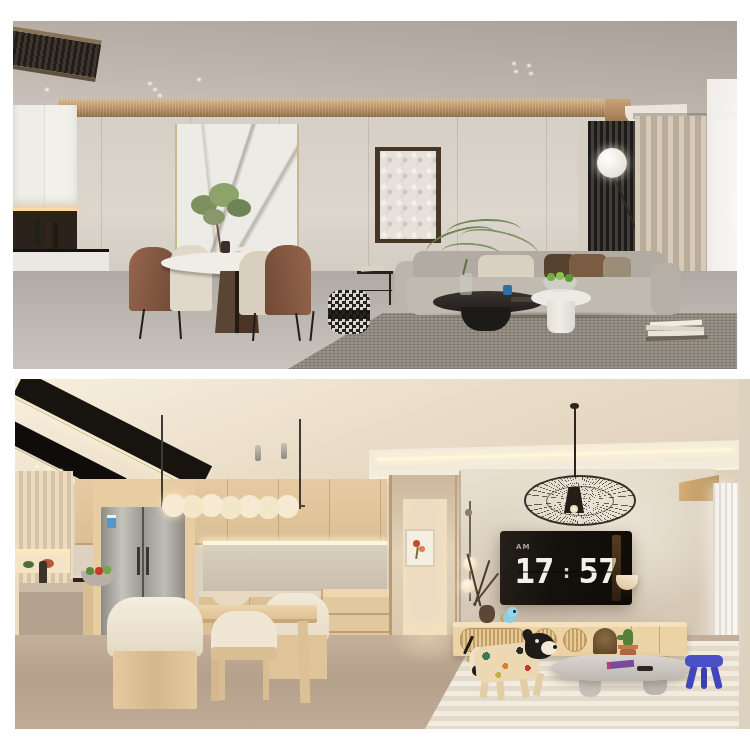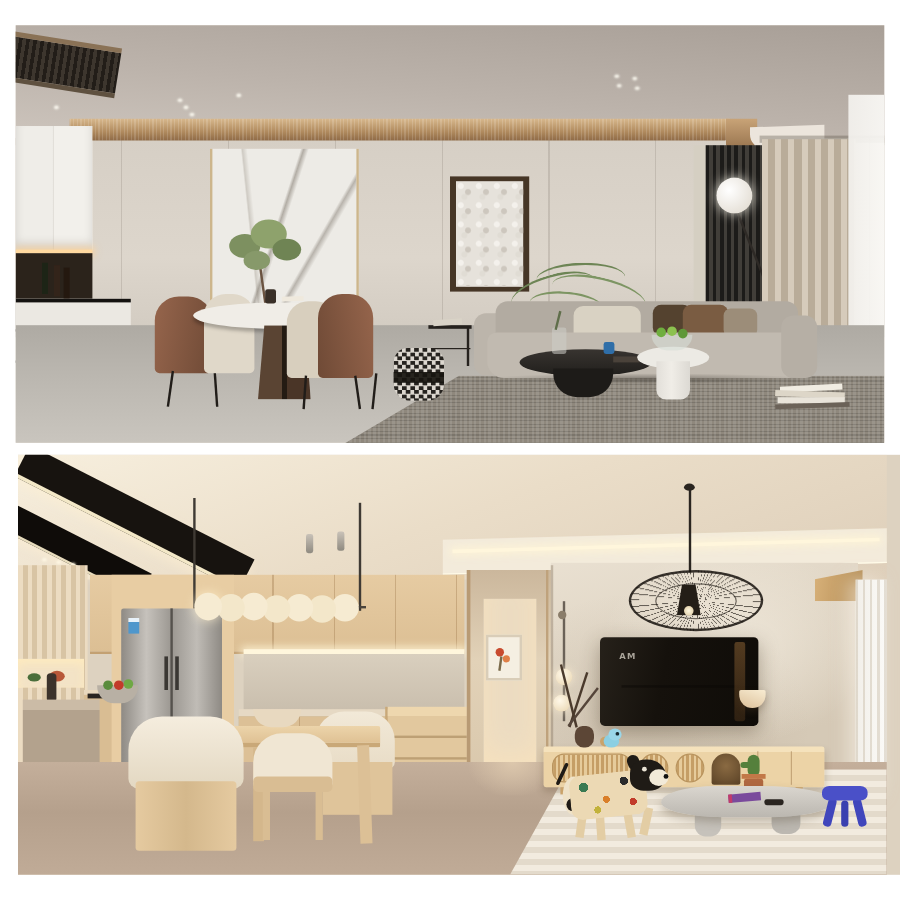--- a/index.html
+++ b/index.html
@@ -228,20 +228,25 @@
   <div class="a" style="left:549px;top:108px;width:20px;height:26px;background:#241e17;clip-path:polygon(22% 0,78% 0,100% 100%,0 100%);"></div>
   <div class="a r" style="left:555px;top:126px;width:8px;height:8px;background:radial-gradient(#fff8e0,#d9c49a);"></div>
 
   <div class="a" style="left:454px;top:122px;width:1.5px;height:100px;background:#6b6258;"></div>
   <div class="a r" style="left:450px;top:130px;width:7px;height:7px;background:#8a7d6a;"></div>
   <div class="a r" style="left:448px;top:178px;width:14px;height:14px;background:radial-gradient(circle at 40% 35%,#fff8e8,#e8d4ae);box-shadow:0 0 8px rgba(255,240,210,.8);"></div>
   <div class="a r" style="left:446px;top:200px;width:14px;height:14px;background:radial-gradient(circle at 40% 35%,#fff8e8,#e8d4ae);box-shadow:0 0 8px rgba(255,240,210,.8);"></div>
 
   <div class="a" style="left:485px;top:152px;width:132px;height:74px;border-radius:4px;background:linear-gradient(100deg,#26211a 0%,#15110c 40%,#0f0c08 100%);box-shadow:0 5px 16px rgba(60,45,25,.35);">
     <div class="a tv-am">AM</div>
+    <div class="a tv-time">
+      <span>17</span>
+        <span class="tv-colon">:</span>
+        <span>57</span>
+    </div>
     <div class="a" style="left:18px;top:40px;width:98px;height:2px;background:rgba(10,8,5,.5);"></div>
     <div class="a" style="left:112px;top:4px;width:9px;height:66px;border-radius:2px;background:linear-gradient(180deg,rgba(150,105,55,.5),rgba(90,60,30,.4));"></div>
   </div>
   <div class="a" style="left:601px;top:196px;width:22px;height:15px;border-radius:2px 2px 16px 16px;background:linear-gradient(200deg,#f8ecd2,#dcc09a);box-shadow:0 3px 6px rgba(80,60,35,.3);"></div>
 
   <div class="a" style="left:438px;top:243px;width:234px;height:34px;border-radius:2px;background:linear-gradient(180deg,#f5e2bc 0 5px,#ecd3a6 5px);box-shadow:0 4px 6px rgba(90,70,45,.25);">
     <div class="a rattan" style="left:7px;top:6px;width:64px;height:22px;border-radius:10px;"></div>
     <div class="a rattan r" style="left:80px;top:6px;width:22px;height:22px;"></div>
     <div class="a rattan r" style="left:110px;top:6px;width:22px;height:22px;"></div>
     <div class="a" style="left:140px;top:6px;width:24px;height:26px;border-radius:12px 12px 2px 2px;background:radial-gradient(circle at 50% 40%,#8a6a42,#5a4226);"></div>

